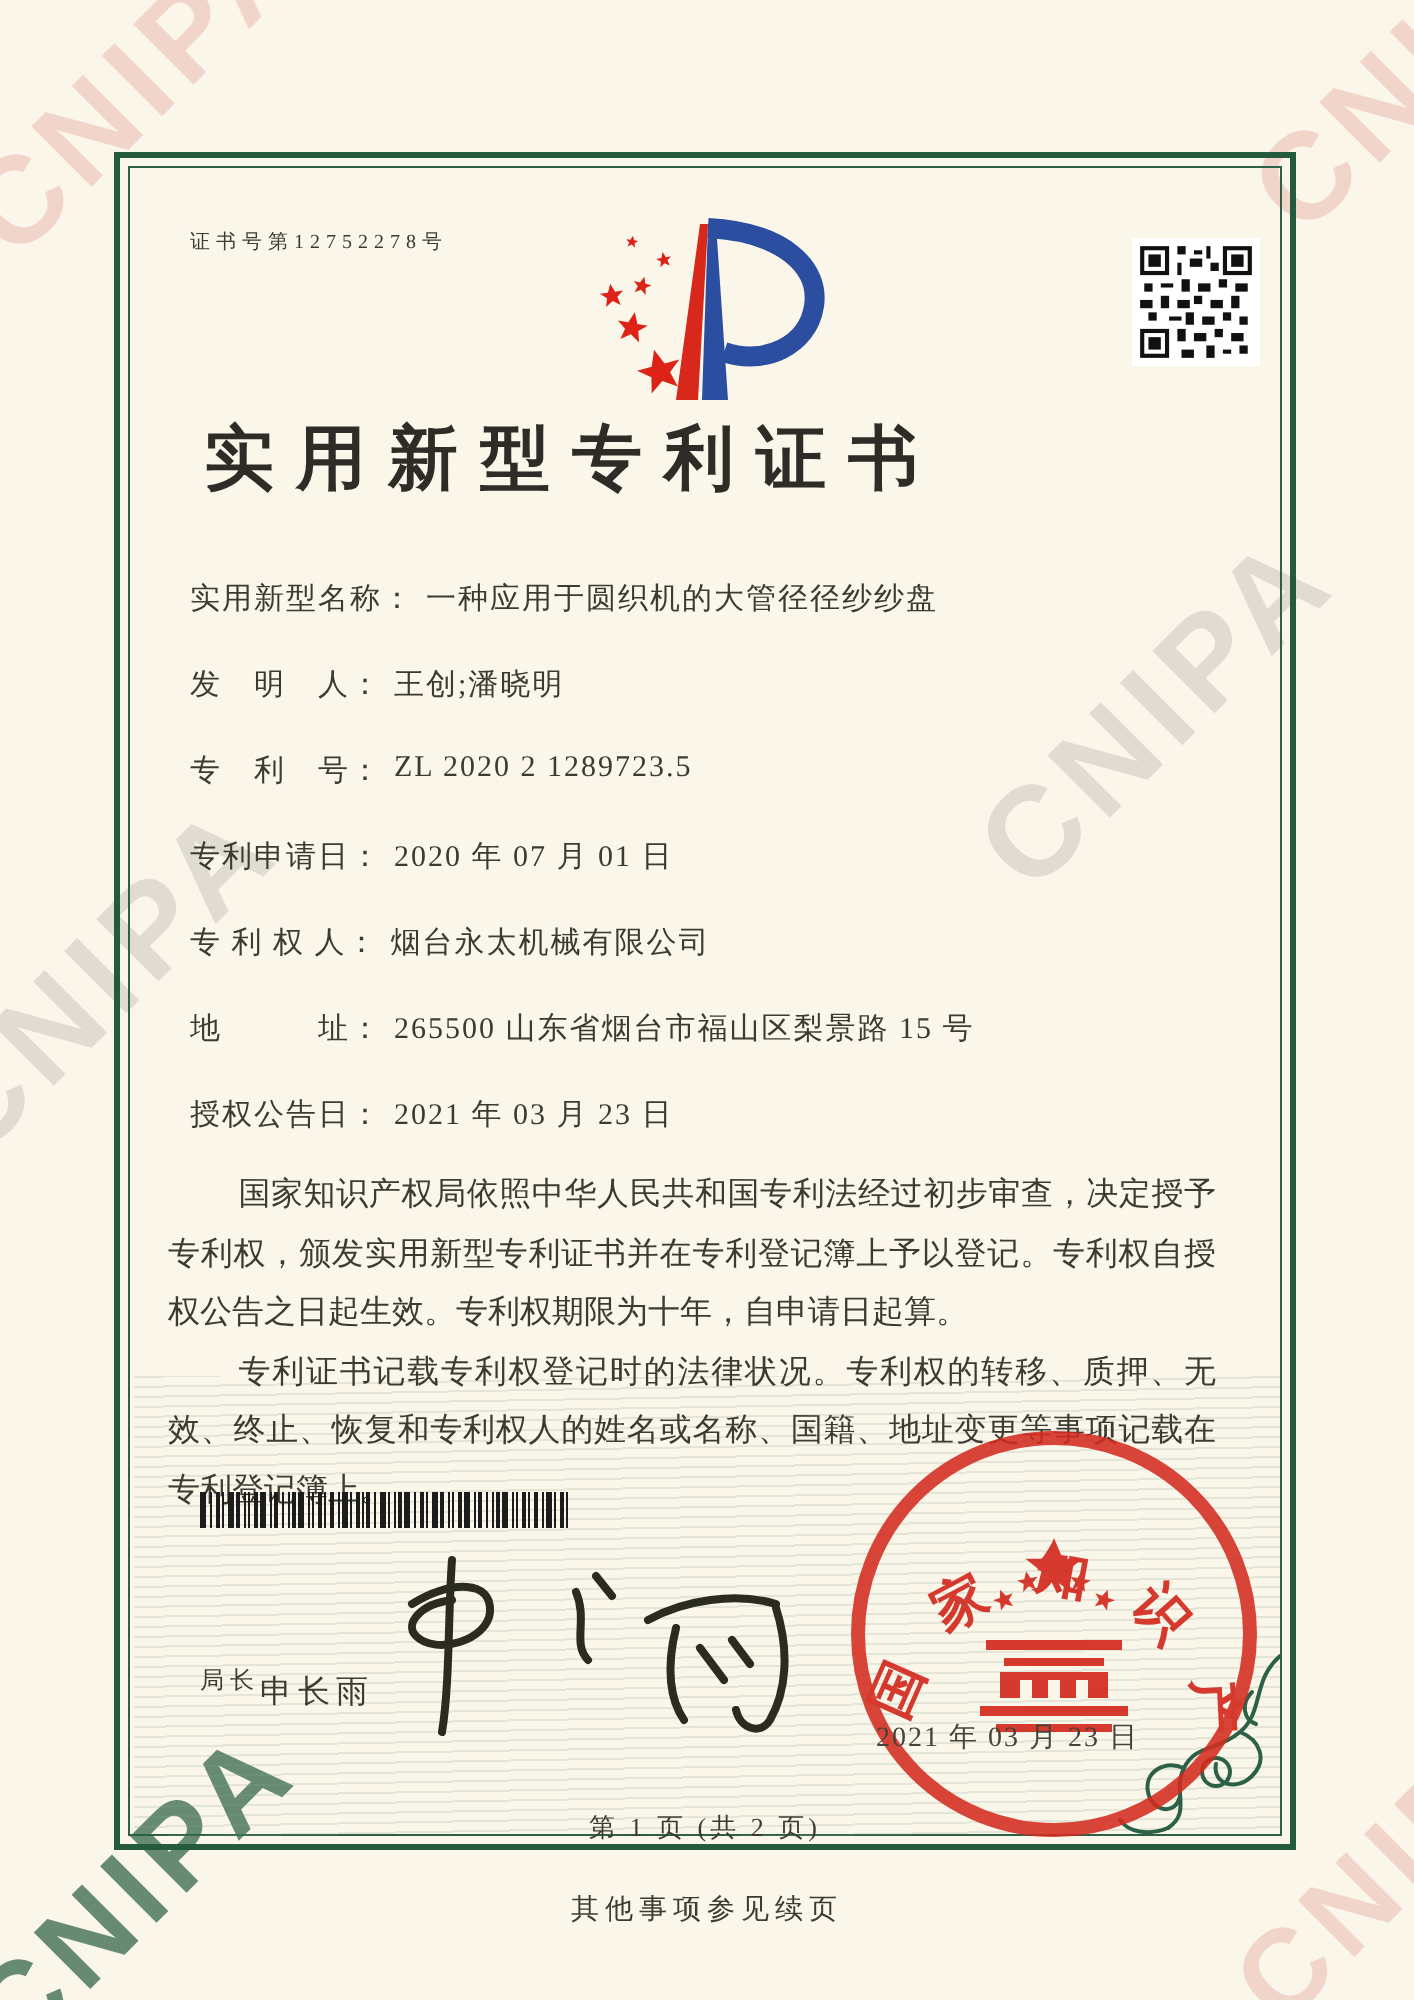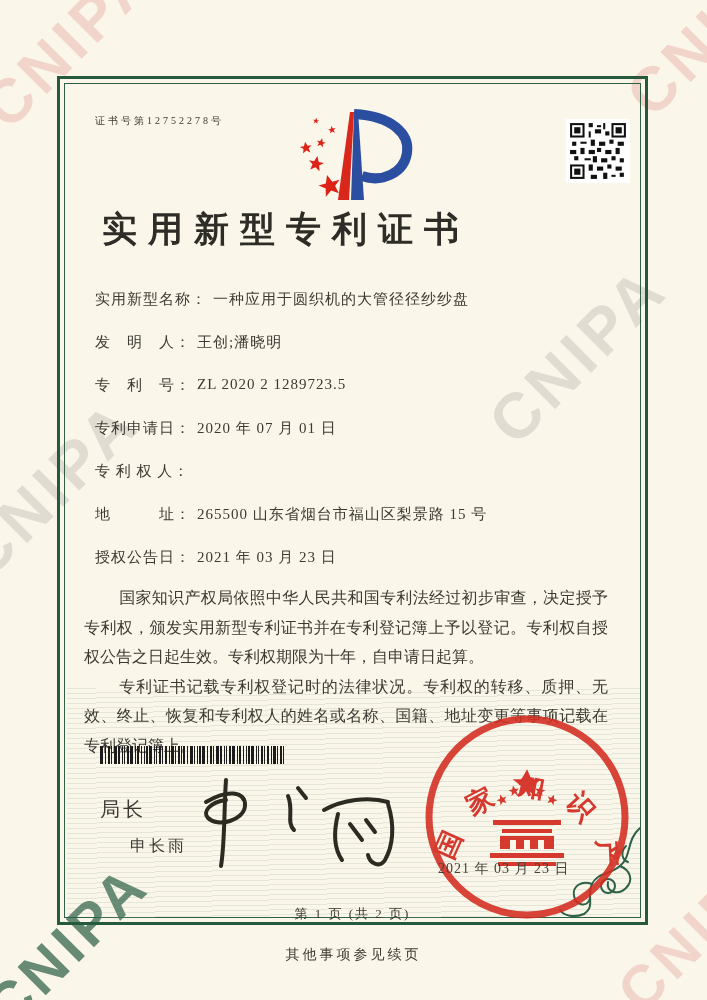--- a/index.html
+++ b/index.html
@@ -40,21 +40,21 @@
   .fields{position:absolute; left:95px; top:290px; width:525px; font-size:15px;}
   .field-row{display:flex; height:43px; align-items:flex-start; letter-spacing:1px;}
   .field-label{white-space:pre; margin-right:6px;text-align:center;}
   .field-pair2{margin-left:42px; display:flex;}
   
   .body-text{position:absolute; left:84px; top:583px; width:524px;
       font-size:16px; line-height:1.85; text-align:justify;}
   .body-text p{margin:0; text-indent:2.2em;}
   
   .barcode{position:absolute; left:100px; top:746px;}
-  .sig-title{position:absolute; left:100px; top:796px; font-size:20px; letter-spacing:3px;}
+  .sig-title{position:absolute; left:100px; top:832px; font-size:12px; letter-spacing:3px;}
   .sig-name{position:absolute; left:100px; top:836px; font-size:16px; letter-spacing:3px;margin-left:30px;}
   .sig-script{position:absolute; left:192px; top:772px;}
   .seal{position:absolute; left:424px; top:714px; opacity:0.92;}
   .seal-date{position:absolute; left:438px; top:860px; font-size:14px; letter-spacing:1px;
       color:#45423a; z-index:5;}
   .footer-page{position:absolute; left:57px; top:905px; width:591px; text-align:center;
       font-size:13px; letter-spacing:2px; z-index:6;}
   .footer-note{position:absolute; left:0; top:946px; width:707px; text-align:center;
       font-size:14px; letter-spacing:3px;}
 </style>
@@ -166,20 +166,21 @@
     <div class="field-row">
       <span class="field-label">专　利　号：</span>
       <span class="field-value">ZL 2020 2 1289723.5</span>
     </div>
     <div class="field-row">
       <span class="field-label">专利申请日：</span>
       <span class="field-value">2020 年 07 月 01 日</span>
     </div>
     <div class="field-row">
       <span class="field-label">专 利 权 人：</span>
+      <span class="field-value">烟台永太机械有限公司</span>
     </div>
     <div class="field-row">
       <span class="field-label">地　　　址：</span>
       <span class="field-value">265500 山东省烟台市福山区梨景路 15 号</span>
     </div>
     <div class="field-row">
       <span class="field-label">授权公告日：</span>
       <span class="field-value">2021 年 03 月 23 日</span>
     </div>
   </div>

